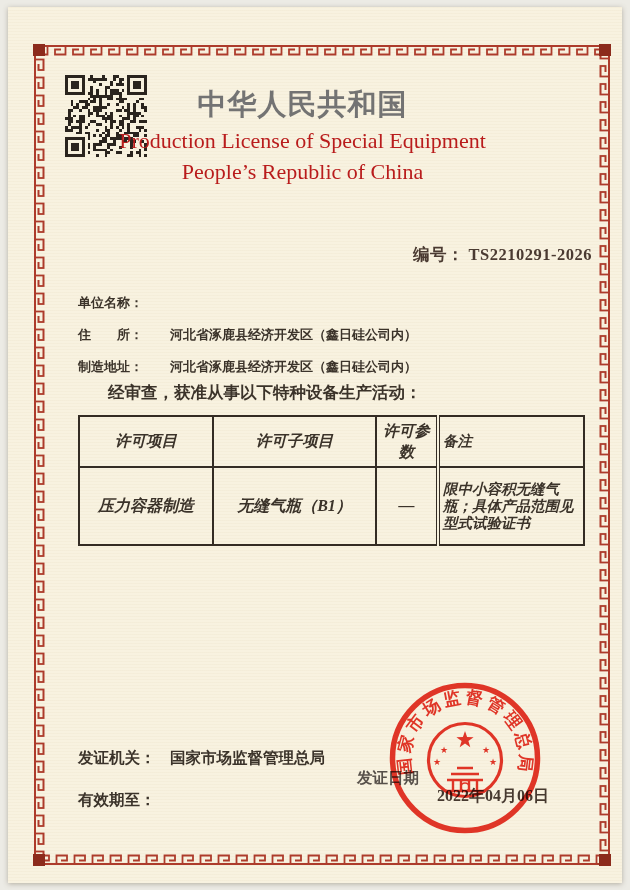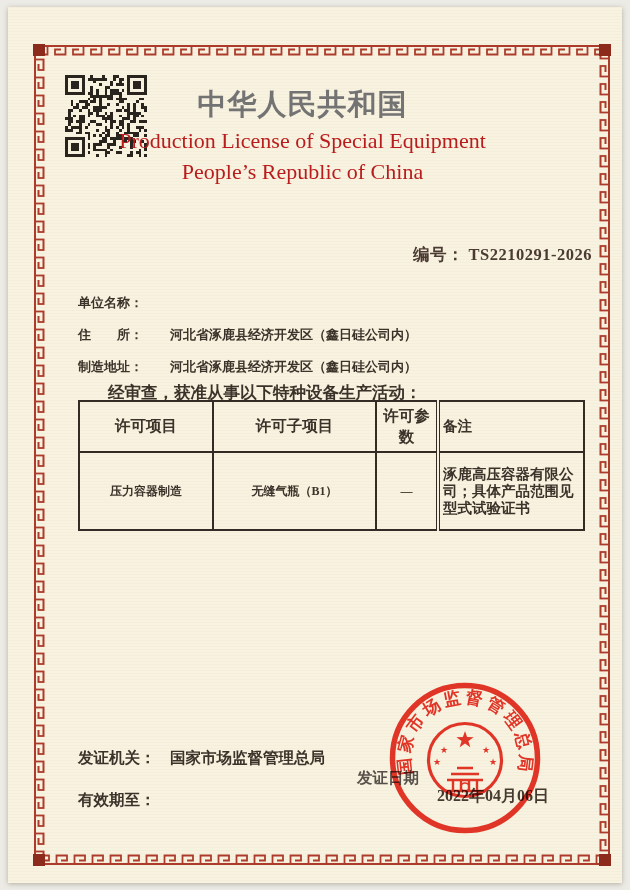--- a/index.html
+++ b/index.html
@@ -21,24 +21,24 @@
   .title-block{position:absolute;left:30px;top:86px;width:545px;text-align:center;}
   .t-cn{font-weight:bold;color:#737373;font-size:29px;line-height:37px;letter-spacing:1px;margin:0;}
   .t-en{color:#b91c1c;font-size:22px;line-height:27px;margin:4px 0 0 0;font-weight:normal;}
   .license-no{position:absolute;left:0;top:244px;width:548px;text-align:right;
     font-size:16.5px;font-weight:bold;color:#4a3a31;letter-spacing:.5px;padding-left:44px;}
   .info{position:absolute;left:78px;top:292px;width:510px;}
   .info-row{display:flex;margin-bottom:10px;font-size:13px;font-weight:bold;line-height:22px;}
   .info-row .lab{width:90px;flex:0 0 90px;}
   .info-row .val{margin-left:2px;}
   .statement{position:absolute;left:108px;top:382px;font-size:16.5px;font-weight:bold;text-align:center;}
-  table.lic{position:absolute;left:78px;top:400px;border-collapse:collapse;table-layout:fixed;}
+  table.lic{position:absolute;left:78px;top:415px;border-collapse:collapse;table-layout:fixed;font-style:italic;}
   table.lic th,table.lic td{border:2px solid #342c24;text-align:center;font-weight:bold;}
   table.lic th{height:25px;font-size:15.5px;}
-  table.lic td{height:52px;font-size:12px;}
+  table.lic td{height:52px;font-size:16px;}
   table.lic .remark{font-size:14.5px;line-height:17px;text-align:left;padding:12px 3px;border-left:4px double #342c24;}
   .f-row{position:absolute;display:flex;font-size:15.5px;font-weight:bold;}
   .f-row .lab{width:84px;flex:0 0 84px;}
   #issuer-row{left:78px;top:748px;gap:8px;}
   #valid-row{left:78px;top:790px;flex-direction:column;}
   .issue-label{position:absolute;left:357px;top:768px;font-size:15.5px;font-weight:bold;color:#57504a;z-index:1;}
   .issue-date{position:absolute;left:437px;top:786px;font-size:16px;font-weight:bold;color:#46392f;z-index:1;}
   .seal{position:absolute;left:387px;top:680px;z-index:2;mix-blend-mode:multiply;opacity:.93;}
 </style>
 </head>
@@ -484,21 +484,21 @@
       <tr>
     <th>许可项目</th>
     <th>许可子项目</th>
     <th>许可参数</th>
     <th class="remark">备注</th>
   </tr>
   <tr>
     <td>压力容器制造</td>
     <td>无缝气瓶（B1）</td>
     <td>—</td>
-    <td class="remark">涿鹿高压容器有限公司；具体产品范围见型式试验证书</td>
+    <td class="remark">限中小容积无缝气瓶；具体产品范围见型式试验证书</td>
   </tr>
 </tbody>
   </table>
 
 <div class="f-row" id="issuer-row">
   <span class="lab">发证机关：</span>
   <span>国家市场监督管理总局</span>
 </div>
 <div class="f-row" id="valid-row">
   <span class="lab">有效期至：</span>

